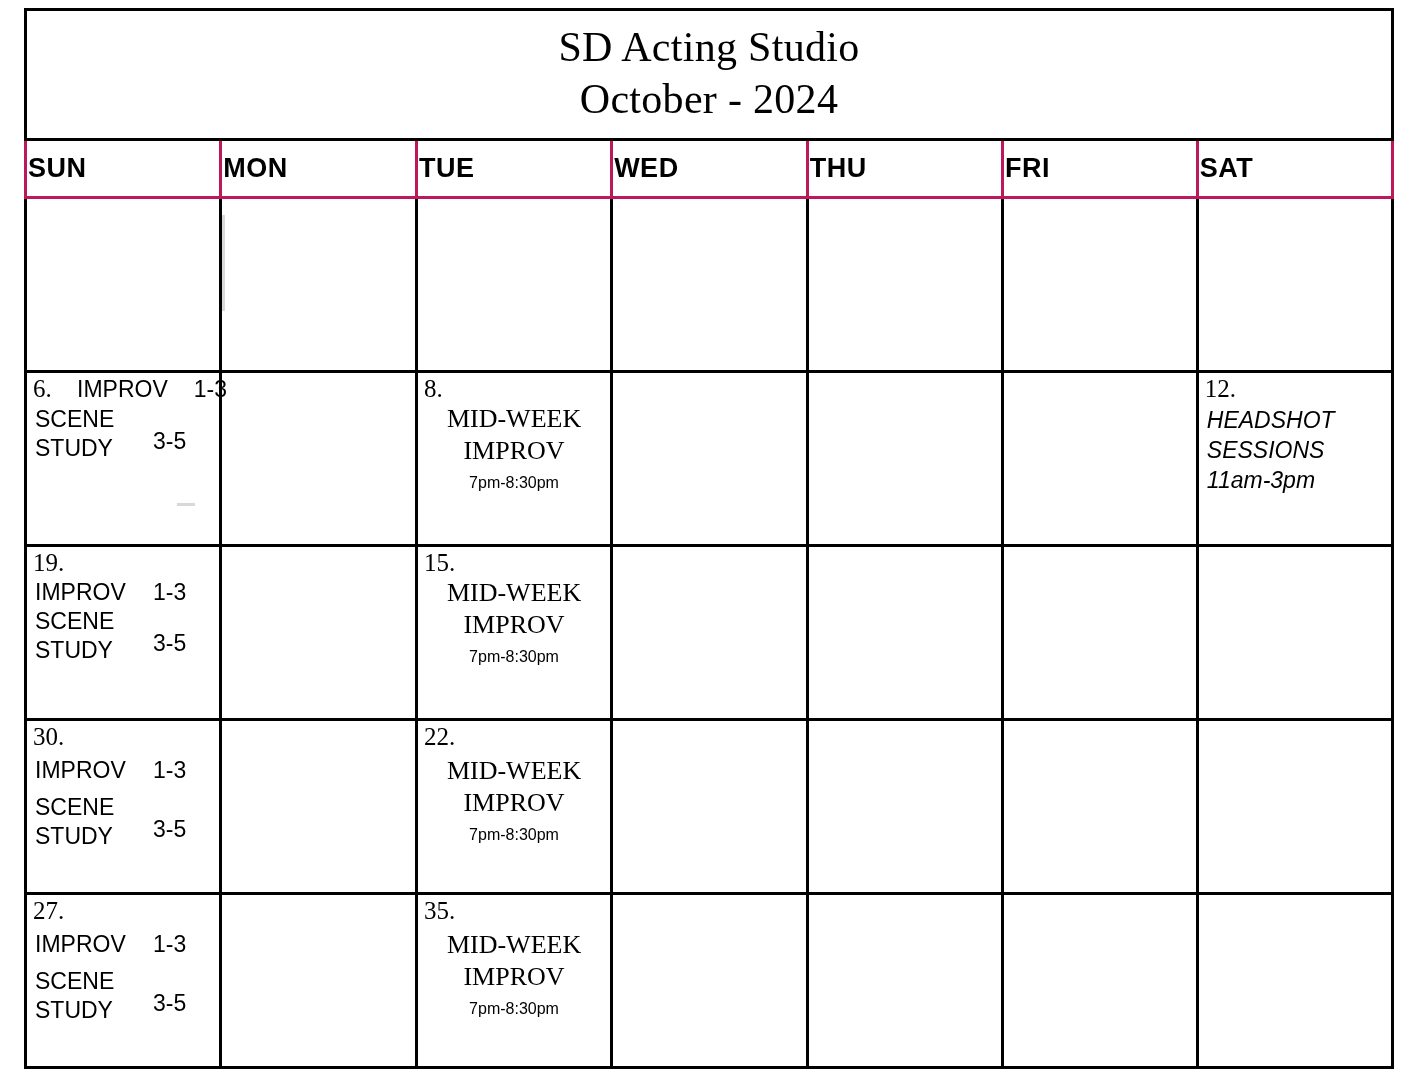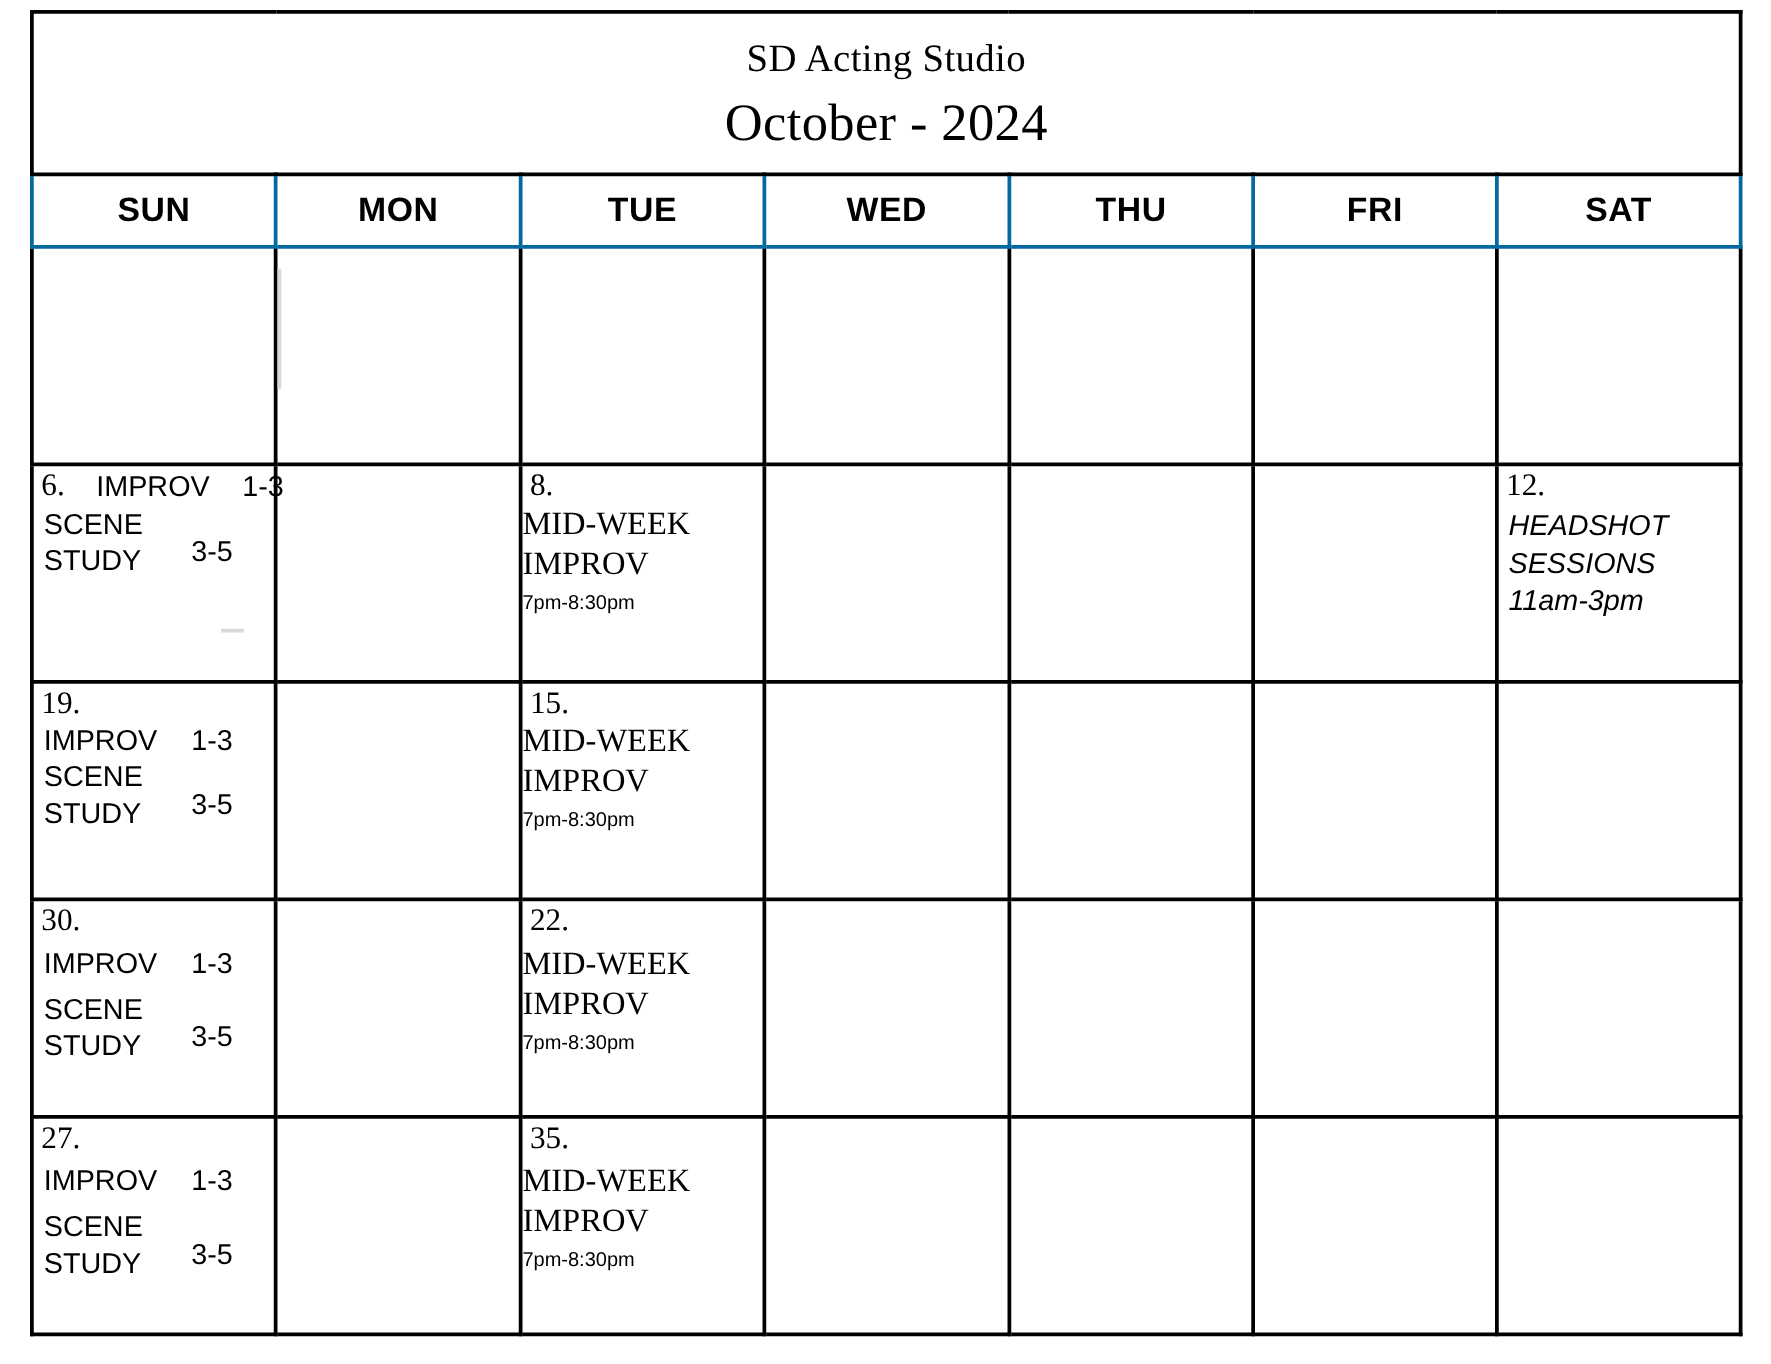--- a/index.html
+++ b/index.html
@@ -35,35 +35,34 @@
 
   .title-cell {
     border: 3px solid #000;
     text-align: center;
     padding: 6px 0 10px 0;
     height: 130px;
     box-sizing: border-box;
   }
   .title-line1 {
     font-family: "Liberation Serif", serif;
-    font-size: 31px;
+    font-size: 42px;
     line-height: 52px;
     letter-spacing: 0.3px;
   }
   .title-line2 {
     font-family: "Liberation Serif", serif;
     font-size: 42px;
     line-height: 52px;
     letter-spacing: 0.3px;
   }
 
   .dow {
-    border: 3px solid #0369a1;
+    border: 3px solid #be185d;
     height: 53px;
-    text-align: center;
     vertical-align: middle;
     font-size: 27px;
     font-weight: bold;
     letter-spacing: 0.5px;
     width: 195.7px;
   }
 
   .daycell {
     border: 3px solid #000;
     vertical-align: top;
@@ -119,21 +118,21 @@
     justify-content: space-between;
   }
   .sun-inline .t { font-size: 23px; line-height: 29px; }
 
   
   .tue-body {
     position: absolute;
     left: 0;
     right: 0;
     top: 30px;
-    text-align: left;
+    text-align: center;
   }
   .tue-l1, .tue-l2 {
     font-family: "Liberation Serif", serif;
     font-size: 26px;
     line-height: 32px;
   }
   .tue-l3 {
     font-size: 16px;
     line-height: 32px;
   }

